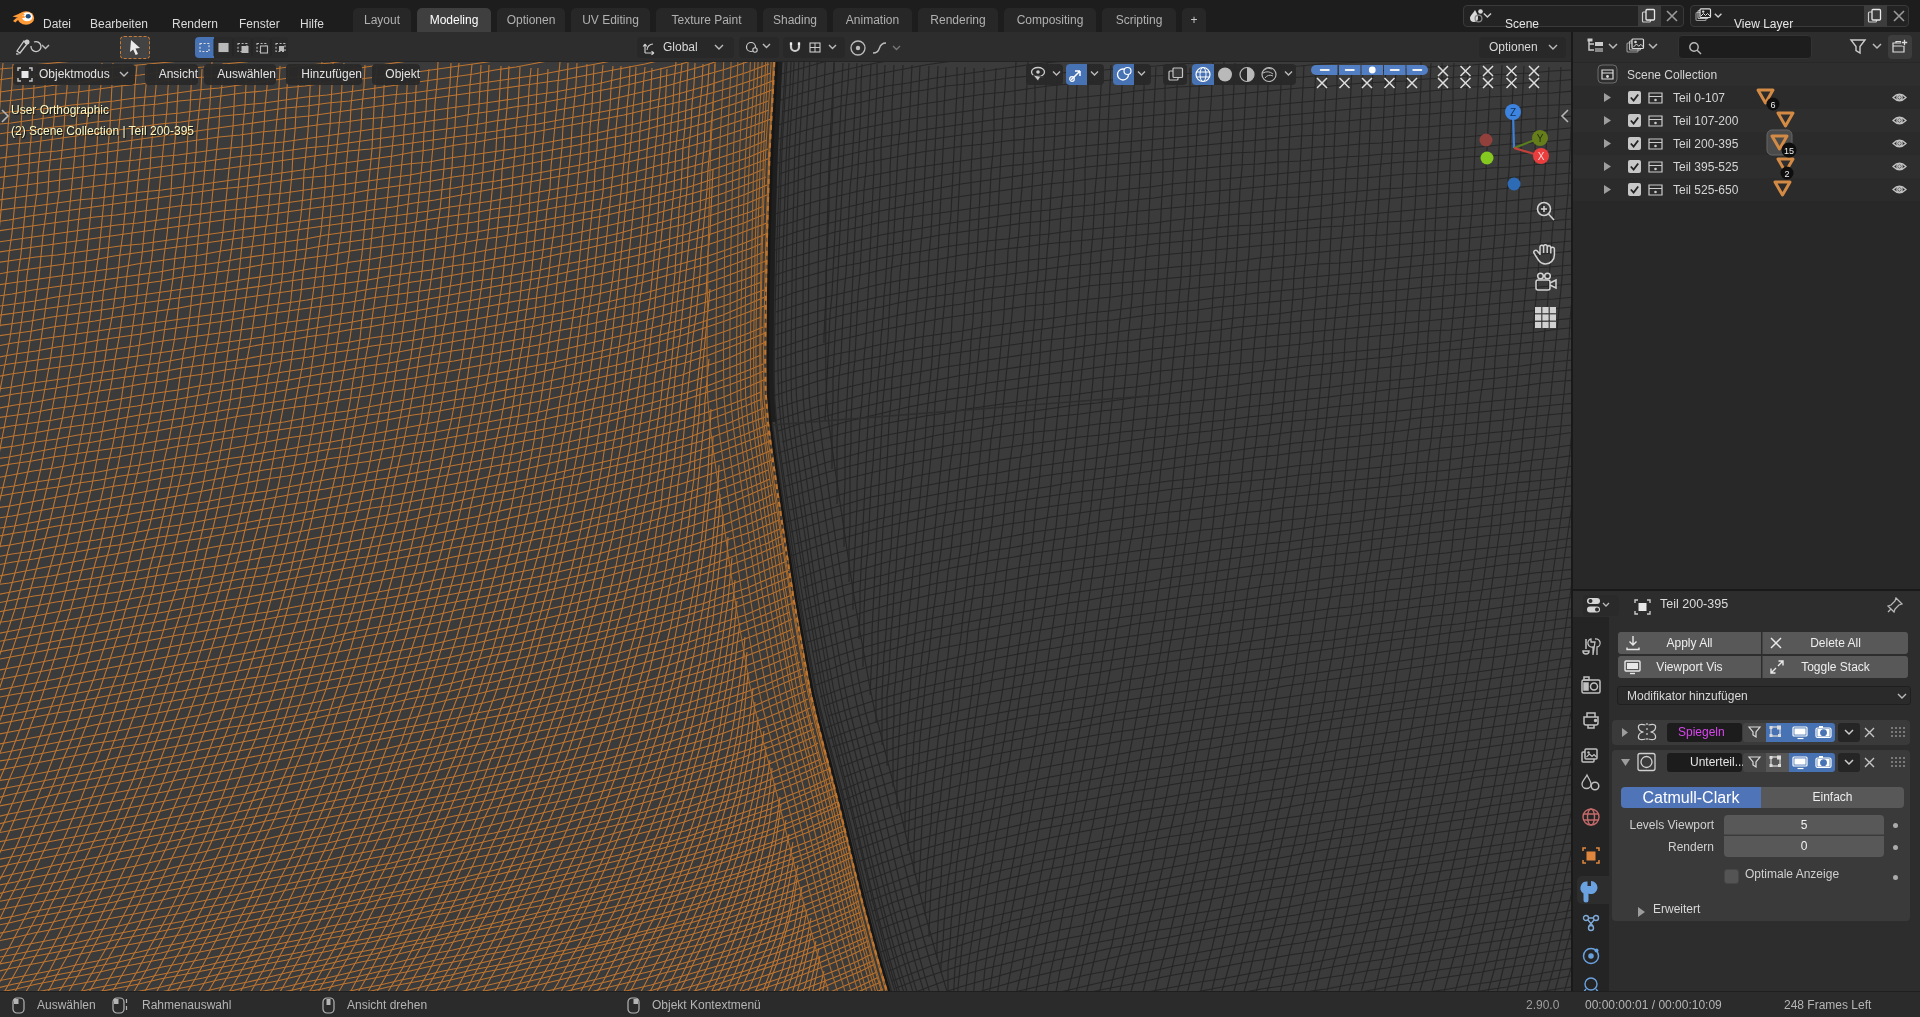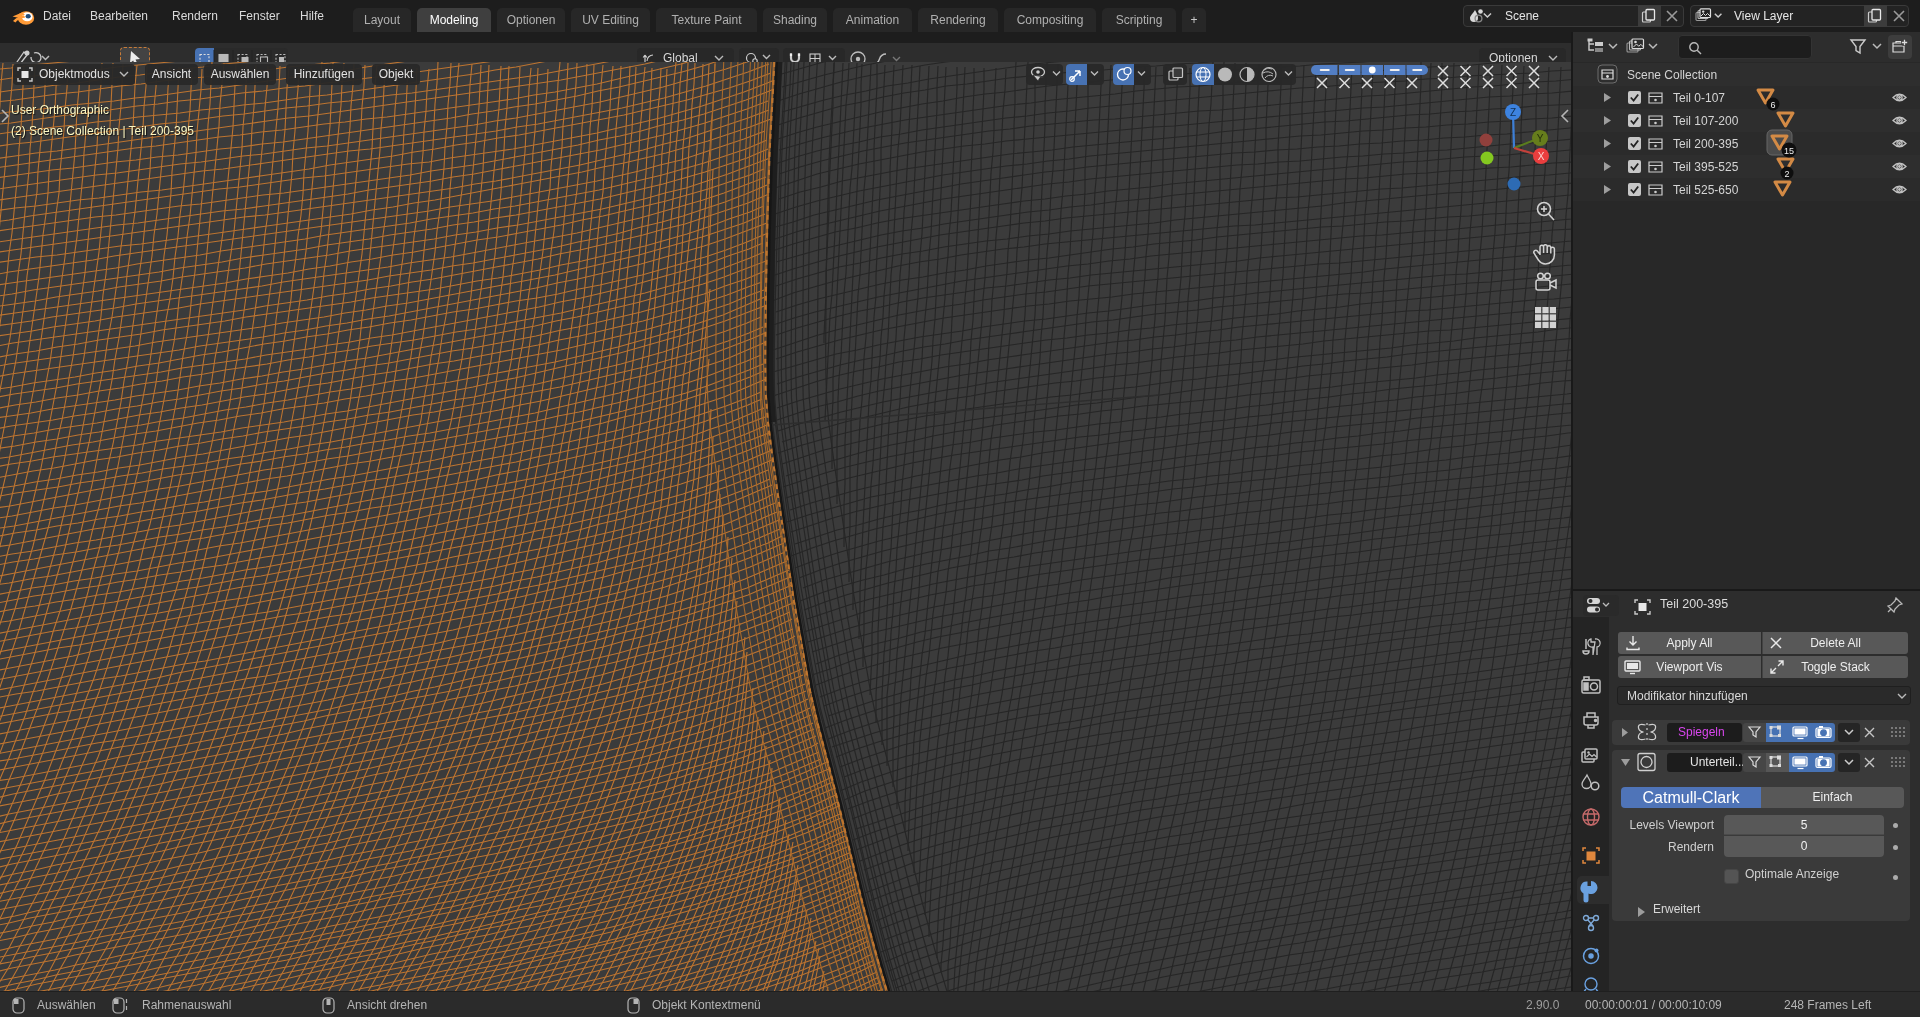--- a/index.html
+++ b/index.html
@@ -1,34 +1,34 @@
 <!DOCTYPE html>
 <html><head>
 <meta charset="utf-8">
 <style>
 * { margin:0; padding:0; box-sizing:border-box; }
 html,body { width:1920px; height:1017px; overflow:hidden; background:#1d1d1d;
   font-family:"Liberation Sans", sans-serif; }
 .abs { position:absolute; }
 #topbar { position:absolute; left:0; top:0; width:1920px; height:32px; background:#1d1d1d; }
-.menu { position:absolute; top:0; height:20px; line-height:32px; color:#dadada; font-size:12px; }
+.menu { position:absolute; top:8px; height:20px; line-height:32px; color:#dadada; font-size:12px; }
 .tab { position:absolute; top:8px; height:24px; line-height:24px; background:#272727; color:#b0b0b0;
   font-size:12px; text-align:center; border-radius:5px 5px 0 0; }
 .tab.active { background:#3f3f3f; color:#ffffff; }
-#toolbar { position:absolute; left:0; top:32px; width:1572px; height:30px; background:#2d2d2d; border-bottom:1px solid #242424;margin-top:11px;}
+#toolbar { position:absolute; left:0; top:32px; width:1572px; height:30px; background:#2d2d2d; border-bottom:1px solid #242424;}
 #outl-head { position:absolute; left:1573px; top:32px; width:347px; height:30px; background:#2d2d2d; }
 #viewport { position:absolute; left:0; top:62px; width:1572px; height:929px; background:#3b3b3b; overflow:hidden; }
 #outliner { position:absolute; left:1573px; top:62px; width:347px; height:527px; background:#282828; }
 #props { position:absolute; left:1573px; top:591px; width:347px; height:400px; background:#2d2d2d; }
 #statusbar { position:absolute; left:0; top:991px; width:1920px; height:26px; background:#2b2b2b;
   border-top:1px solid #1f1f1f; color:#b5b5b5; font-size:12px; }
 #vdiv { position:absolute; left:1571px; top:32px; width:2px; height:959px; background:#191919; }
 #hdiv { position:absolute; left:1573px; top:589px; width:347px; height:2px; background:#191919; }
 .vbtn { position:absolute; background:rgba(40,40,40,0.95); border-radius:4px; color:#e2e2e2;
-  font-size:12px; text-align:center; }
+  font-size:12px; text-align:right; }
 .ovtext { position:absolute; color:#fef9c3; font-size:12px; text-shadow:1px 1px 1px rgba(0,0,0,0.7); }
 </style>
 </head>
 <body>
 <div id="topbar">
   <svg class="abs" style="left:12px;top:7px" width="24" height="19" viewBox="0 0 24 19">
     <ellipse cx="14" cy="11" rx="8.2" ry="6.8" fill="#ff9b38"></ellipse>
     <ellipse cx="15.2" cy="9.8" rx="5.4" ry="4.5" fill="#ffffff"></ellipse>
     <ellipse cx="16.2" cy="9.2" rx="2.6" ry="2.2" fill="#1f4c7a"></ellipse>
     <path d="M0.5 9.5 L10 5.5 L13 7.5 L5 10.5 Z" fill="#ff9b38"></path>

